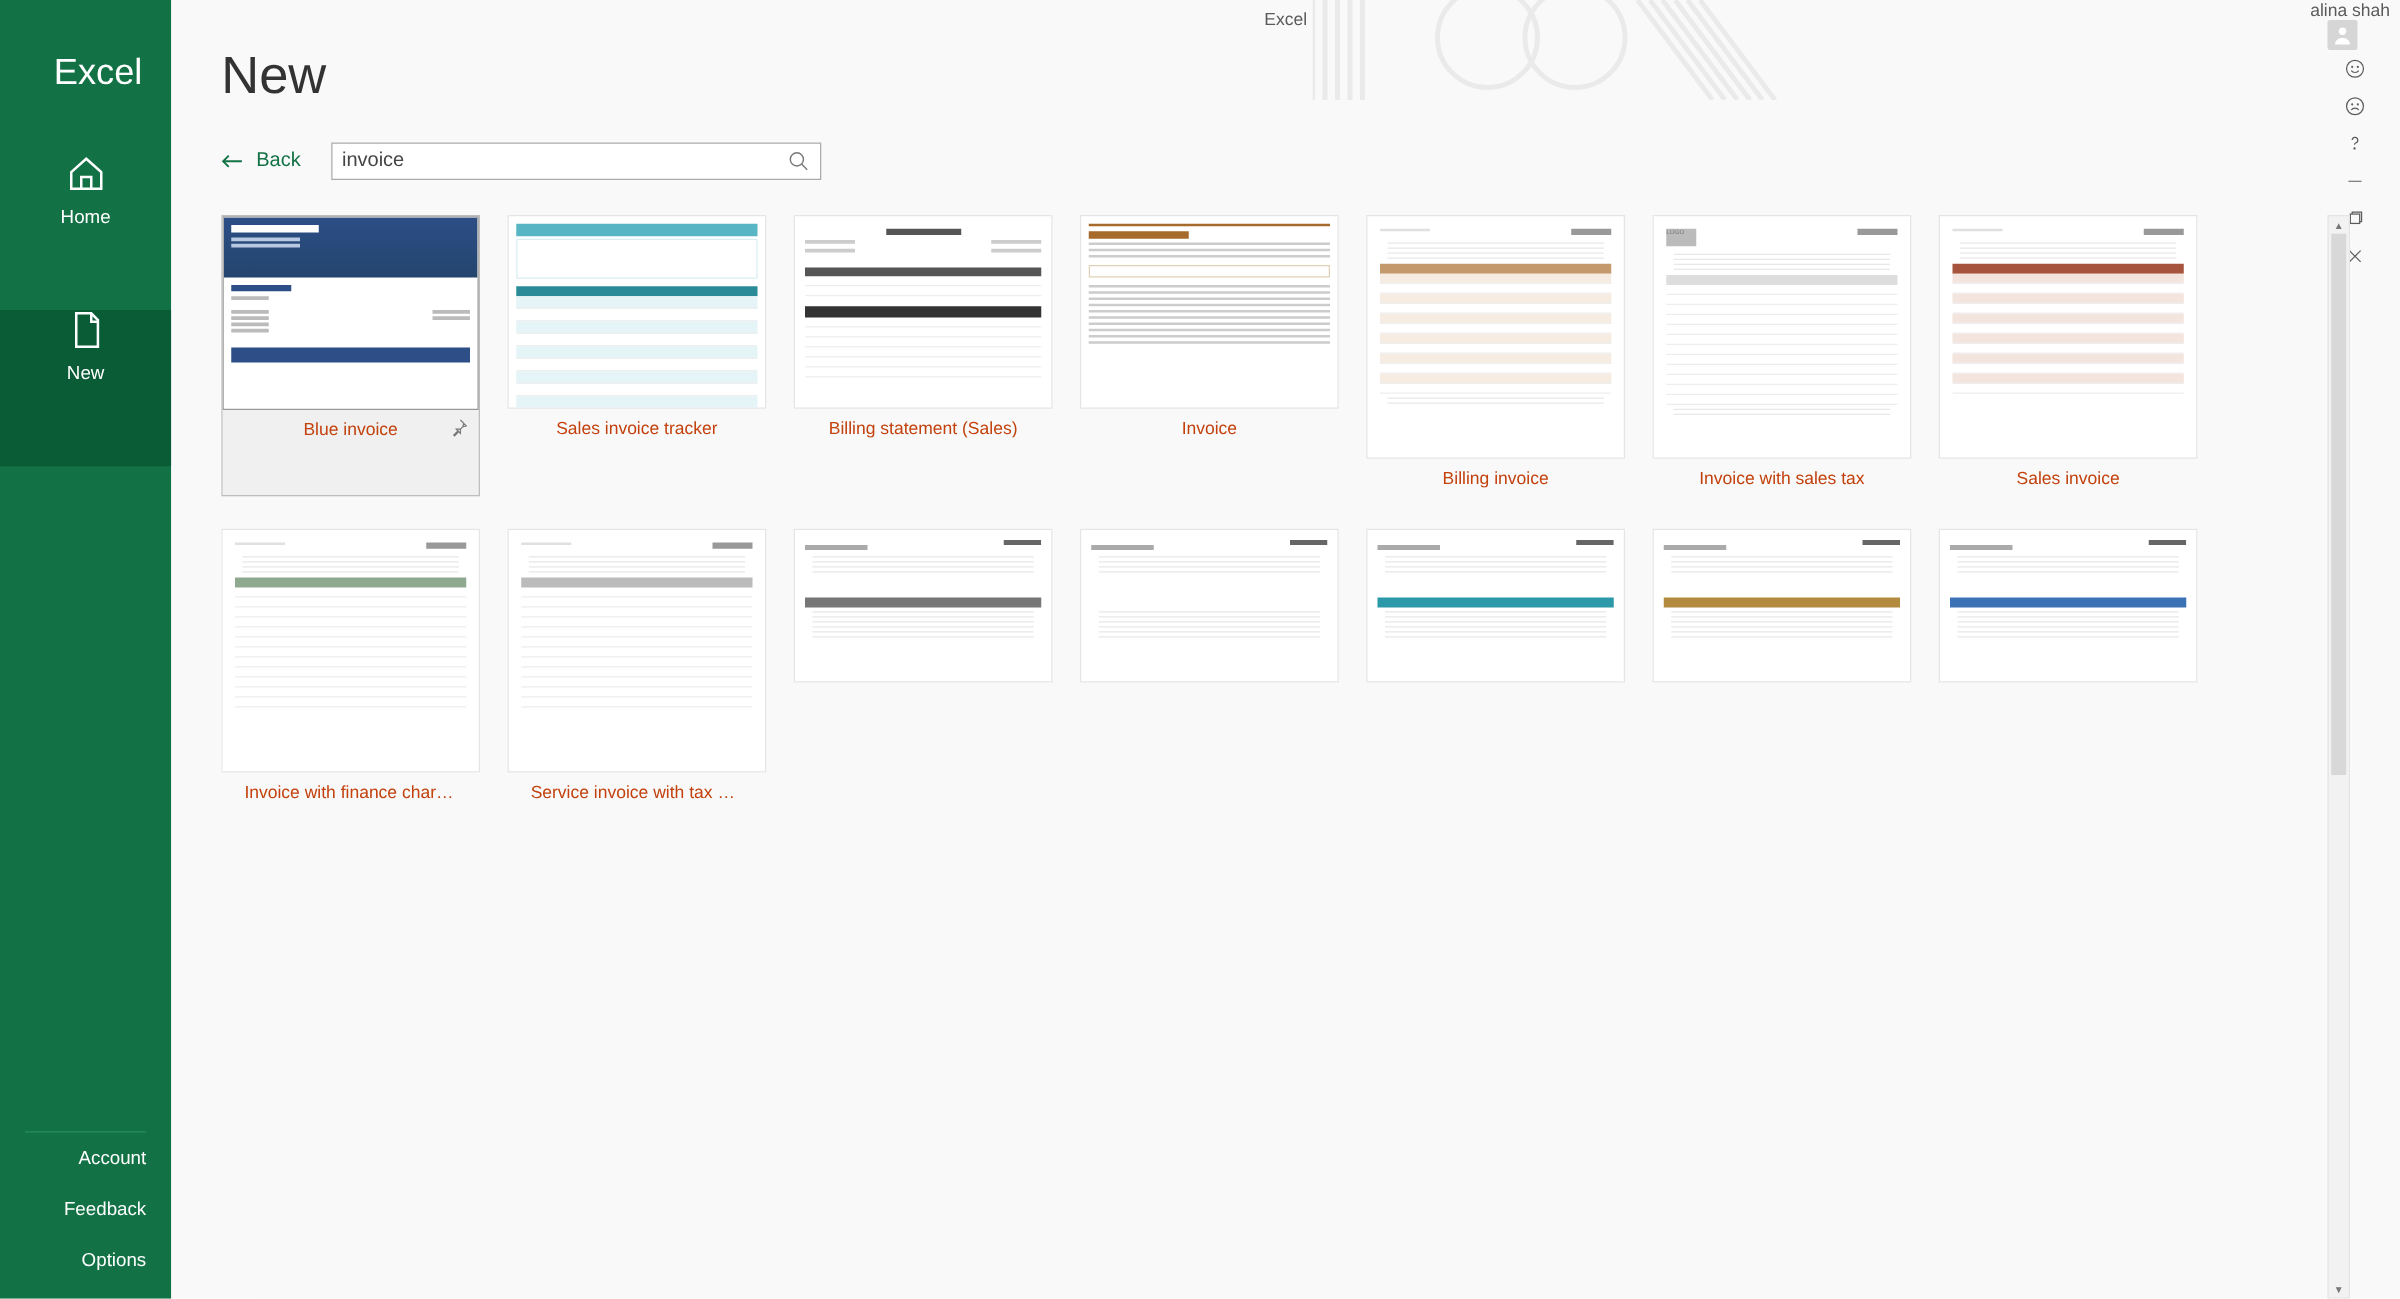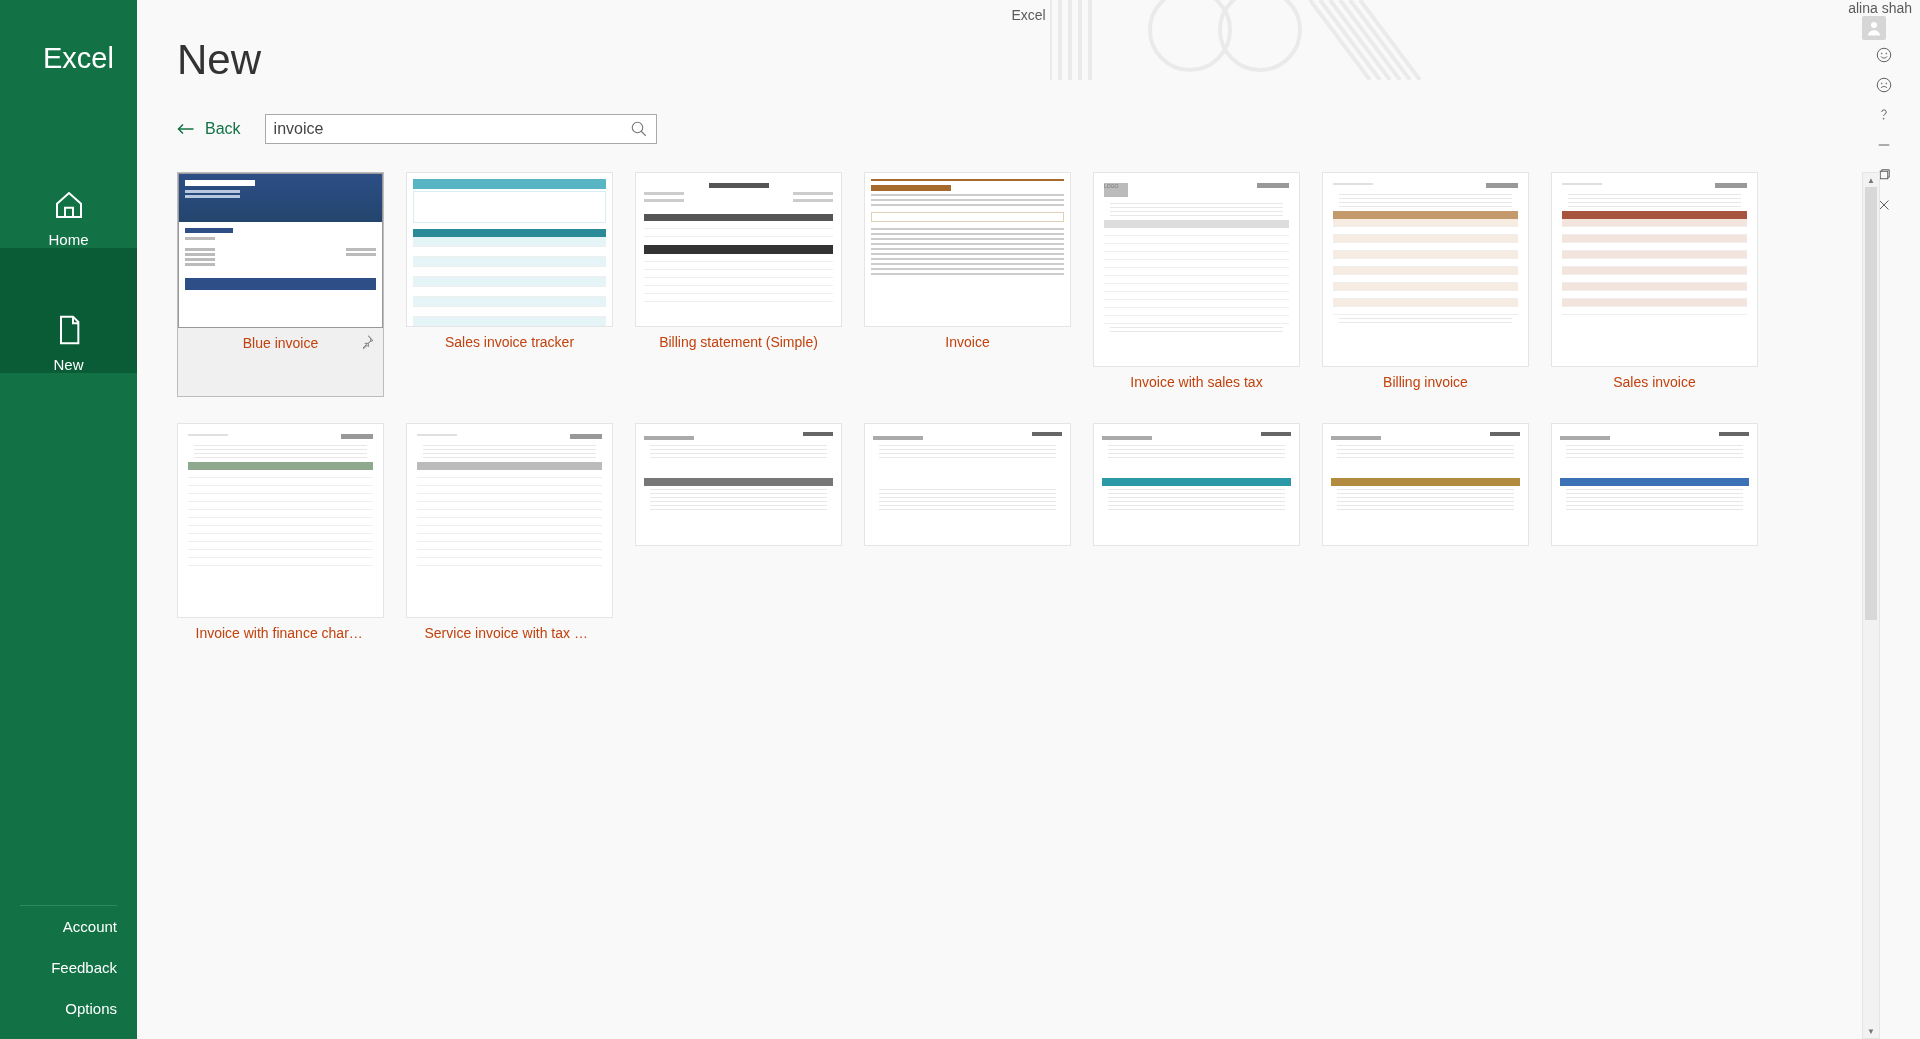--- a/index.html
+++ b/index.html
@@ -3,21 +3,21 @@
 <meta charset="utf-8">
 <style>
 * { margin: 0; padding: 0; box-sizing: border-box; font-family: "Segoe UI", sans-serif; }
 html, body { width: 1920px; height: 1039px; overflow: hidden; background: #fff; }
 .root { display: flex; width: 100%; height: 100%; }
 
 
 .sidebar { width: 137px; background: #127245; color: #fff; display: flex; flex-direction: column; }
 .app-title { font-size: 29px; font-weight: 400; padding: 42px 0 0 43px; }
 .nav-items { display: flex; flex-direction: column; margin-top: 48px; }
-.nav-item { height: 125px; display: flex; flex-direction: column; align-items: center; justify-content: flex-end; cursor: pointer; }
+.nav-item { height: 125px; display: flex; flex-direction: column; align-items: center; justify-content: flex-start; cursor: pointer; }
 .nav-item.selected { background: #0a5c37; }
 .nav-item svg { width: 32px; height: 32px; fill: none; stroke: #fff; stroke-width: 1.5; margin-bottom: 10px; }
 .nav-item-label { font-size: 15px; }
 .bottom-links { margin-top: auto; border-top: 1px solid #2a8b5e; margin-left: 20px; margin-right: 20px; padding-bottom: 10px; }
 .bottom-link { text-align: right; font-size: 15px; padding: 12px 0; cursor: pointer; }
 
 
 .main { flex: 1; background: #f9f9f9; position: relative; display: flex; flex-direction: column; }
 
 
@@ -335,21 +335,21 @@
                   <div class="th2"></div>
                   <div class="r"></div>
                   <div class="r"></div>
                   <div class="r"></div>
                   <div class="r"></div>
                   <div class="r"></div>
                   <div class="r"></div>
                 </div>
               </div>
               <div class="caption-row">
-                <span class="caption-text">Billing statement (Simple)</span>
+                <span class="caption-text">Billing statement (Sales)</span>
               </div>
             </div>
             <div class="template">
               <div class="thumb thumb-h155">
                 <div class="prev prev-orange">
                   <div class="stripe"></div>
                   <div class="t"></div>
                   <div class="ln"></div>
                   <div class="ln"></div>
                   <div class="ln"></div>
@@ -365,20 +365,52 @@
                   <div class="ln"></div>
                   <div class="ln"></div>
                 </div>
               </div>
               <div class="caption-row">
                 <span class="caption-text">Invoice</span>
               </div>
             </div>
             <div class="template">
               <div class="thumb thumb-h195">
+                <div class="prev prev-doc accent-orange">
+                  <div class="top">
+                    <div class="line" style="width:40px;margin:0;"></div>
+                    <div class="inv"></div>
+                  </div>
+                  <div class="hline"></div>
+                  <div class="hline"></div>
+                  <div class="hline"></div>
+                  <div class="hline"></div>
+                  <div class="tblh tbl"></div>
+                  <div class="rr"></div>
+                  <div class="rr"></div>
+                  <div class="rr"></div>
+                  <div class="rr"></div>
+                  <div class="rr"></div>
+                  <div class="rr"></div>
+                  <div class="rr"></div>
+                  <div class="rr"></div>
+                  <div class="rr"></div>
+                  <div class="rr"></div>
+                  <div class="rr"></div>
+                  <div class="rr"></div>
+                  <div class="hline"></div>
+                  <div class="hline"></div>
+                </div>
+              </div>
+              <div class="caption-row">
+                <span class="caption-text">Billing invoice</span>
+              </div>
+            </div>
+            <div class="template">
+              <div class="thumb thumb-h195">
                 <div class="prev prev-doc accent-plain">
                   <div class="top">
                     <div class="logo">LOGO</div>
                     <div class="inv"></div>
                   </div>
                   <div class="hline"></div>
                   <div class="hline"></div>
                   <div class="hline"></div>
                   <div class="hline"></div>
                   <div class="tblh tbl"></div>
@@ -393,52 +425,20 @@
                   <div class="rr"></div>
                   <div class="rr"></div>
                   <div class="rr"></div>
                   <div class="rr"></div>
                   <div class="hline"></div>
                   <div class="hline"></div>
                 </div>
               </div>
               <div class="caption-row">
                 <span class="caption-text">Invoice with sales tax</span>
-              </div>
-            </div>
-            <div class="template">
-              <div class="thumb thumb-h195">
-                <div class="prev prev-doc accent-orange">
-                  <div class="top">
-                    <div class="line" style="width:40px;margin:0;"></div>
-                    <div class="inv"></div>
-                  </div>
-                  <div class="hline"></div>
-                  <div class="hline"></div>
-                  <div class="hline"></div>
-                  <div class="hline"></div>
-                  <div class="tblh tbl"></div>
-                  <div class="rr"></div>
-                  <div class="rr"></div>
-                  <div class="rr"></div>
-                  <div class="rr"></div>
-                  <div class="rr"></div>
-                  <div class="rr"></div>
-                  <div class="rr"></div>
-                  <div class="rr"></div>
-                  <div class="rr"></div>
-                  <div class="rr"></div>
-                  <div class="rr"></div>
-                  <div class="rr"></div>
-                  <div class="hline"></div>
-                  <div class="hline"></div>
-                </div>
-              </div>
-              <div class="caption-row">
-                <span class="caption-text">Billing invoice</span>
               </div>
             </div>
             <div class="template">
               <div class="thumb thumb-h195">
                 <div class="prev prev-doc accent-red">
                   <div class="top">
                     <div class="line" style="width:40px;margin:0;"></div>
                     <div class="inv"></div>
                   </div>
                   <div class="hline"></div>

